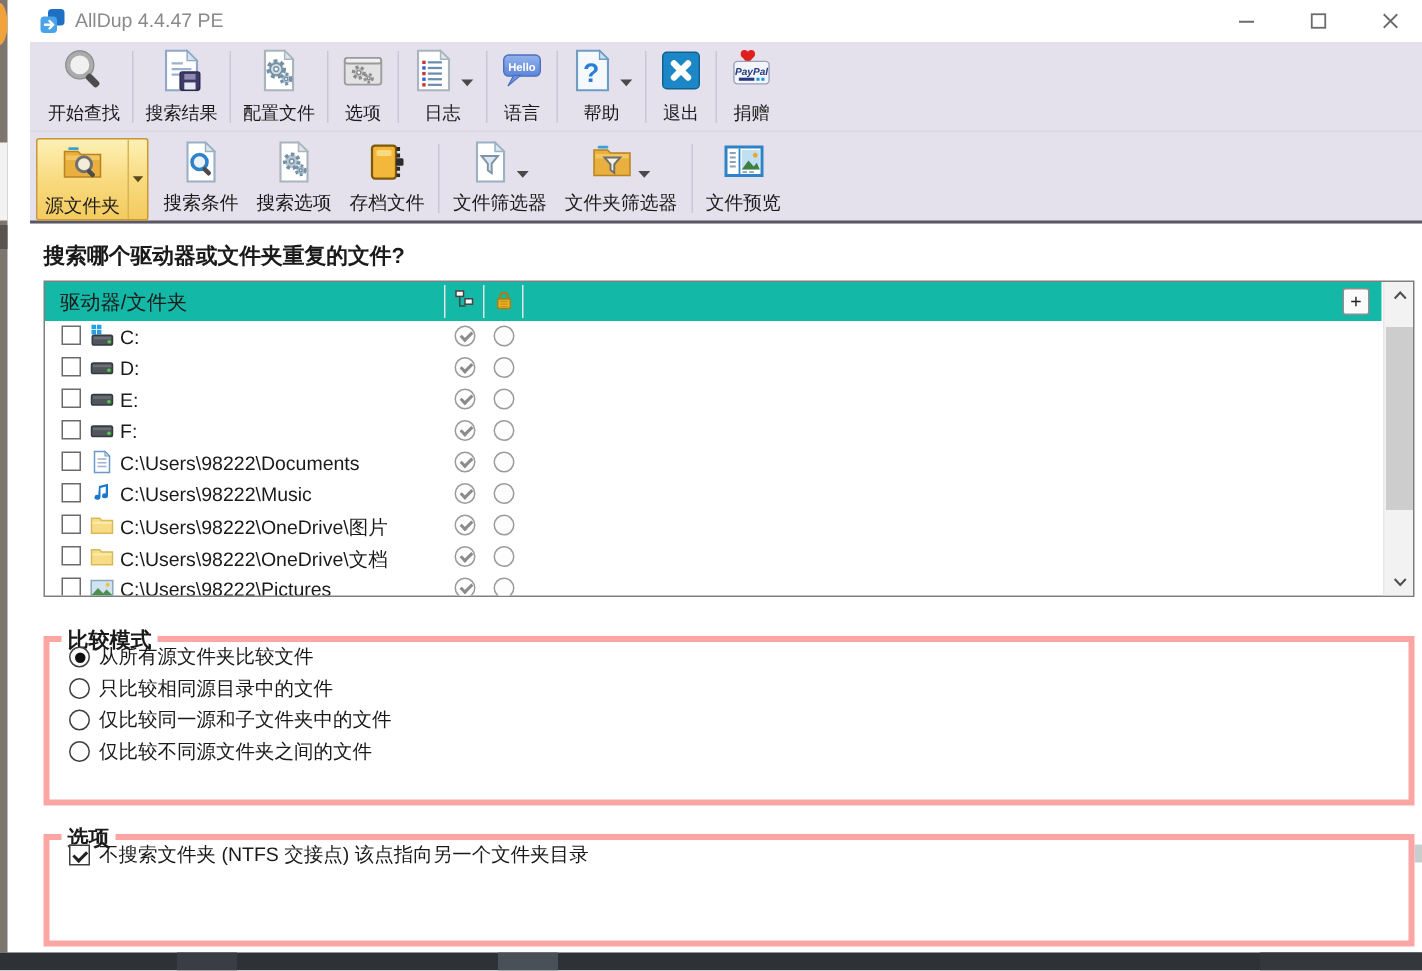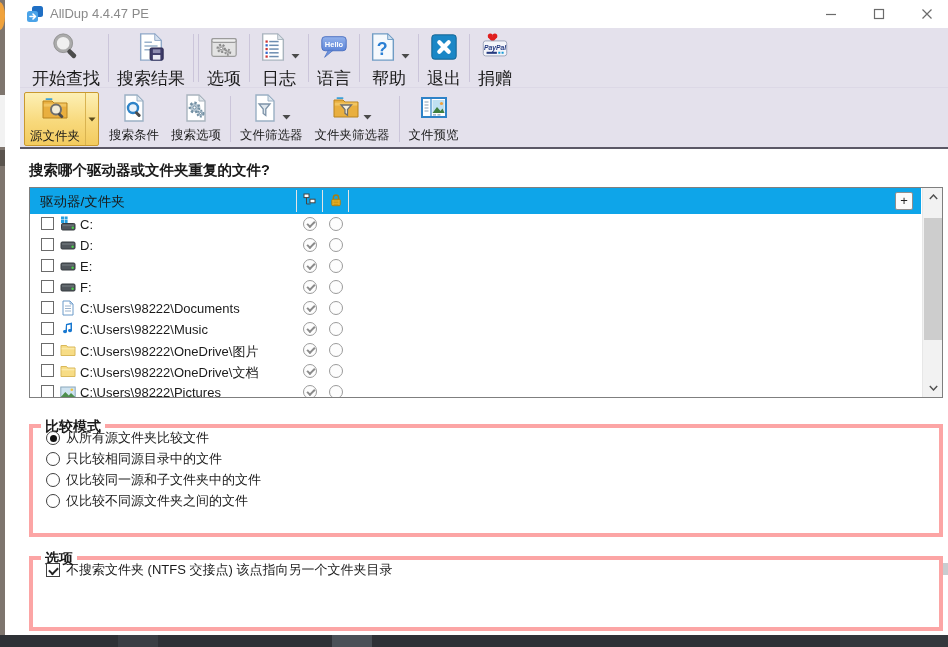--- a/index.html
+++ b/index.html
@@ -29,40 +29,40 @@
   .titlebar { position:absolute; left:0; top:0; right:0; height:28px; background:#fff; }
   .titlebar .appicon { position:absolute; left:6px; top:5px; width:18px; height:18px; }
   .titlebar .title { position:absolute; left:30px; top:6px; font-size:13px; color:#8a8a8a; white-space:nowrap; }
   .winctl { position:absolute; top:0; height:28px; width:46px; display:flex; align-items:center; justify-content:center; }
   .winctl.min { left:788px; } .winctl.max { left:836px; } .winctl.cls { left:884px; }
 
   
   .toolbar { position:absolute; left:0; top:28px; right:0; height:60px; background:#e4e1ec; display:flex; align-items:flex-start; padding:3px 0 0 6px; border-bottom:1px solid #dcd8e6; }
   .tbtn { display:flex; flex-direction:column; align-items:center; padding:1px 6px 0; cursor:default; }
   .tbtn .icon-row { display:flex; align-items:center; height:34px; }
-  .tb-label { font-size:17px; color:#1a1a1a; white-space:nowrap; margin-top:1px; }
+  .tb-label { font-size:12px; color:#1a1a1a; white-space:nowrap; margin-top:1px; }
   .tb-sep { width:1px; height:48px; background:#cbc5da; margin:3px 2px 0; }
   .dd-arrow { margin-left:3px; margin-top:10px; }
 
   
   .tabbar { position:absolute; left:0; top:88px; right:0; height:61px; background:#e4e1ec; display:flex; align-items:flex-start; padding:4px 0 0 4px; border-bottom:2px solid #5b5866; }
   .tab { display:flex; flex-direction:column; align-items:center; padding:2px 6px 0; }
   .tab .icon-row { display:flex; align-items:center; height:32px; }
   .tab-label { font-size:12.5px; white-space:nowrap; margin-top:1px; }
   .tab-sep { width:1px; height:46px; background:#cbc5da; margin:4px 3px 0; }
   .tab-selected { display:flex; border:1px solid #c9992f; border-radius:2px; background:linear-gradient(#fdf0b5,#f8d97c 55%,#f3cb5f); margin-right:4px; }
   .tab-selected .mainpart { display:flex; flex-direction:column; align-items:center; padding:2px 5px 0; }
   .tab-selected .arrowpart { width:13px; display:flex; align-items:center; justify-content:center; border-left:1px solid #d9b351; }
 
   
   .content { position:absolute; left:0; top:151px; right:0; bottom:0; background:#fff; }
   .heading { position:absolute; left:9px; top:10px; font-size:14.5px; font-weight:bold; }
 
   .listbox { position:absolute; left:9px; top:36px; width:914px; height:211px; border:1px solid #7f7f7f; background:#fff; overflow:hidden; }
-  .list-header { position:absolute; left:0; top:0; right:21px; height:26px; background:#0ea5e9;text-decoration:underline; }
+  .list-header { position:absolute; left:0; top:0; right:21px; height:26px; background:#14b8a6;text-decoration:underline; }
   .list-header .colname { position:absolute; left:10px; top:5px; font-size:13.5px; color:#1a1a1a; }
   .hsep { position:absolute; top:2px; width:1px; height:22px; background:#e4e4e4; }
   .hicon { position:absolute; top:5px; width:14px; height:14px; }
   .addbtn { position:absolute; left:865px; top:4px; width:18px; height:18px; border:1px solid #8f8f8f; border-radius:2px; background:#fbfbfb; font-size:13px; line-height:15px; text-align:center; color:#222; }
   .rows { position:absolute; left:0; top:26px; right:21px; bottom:0; }
   .lrow { position:relative; height:21px; }
   .cb { position:absolute; left:11px; top:3px; width:13px; height:13px; border:1px solid #6b6b6b; background:#fff; }
   .ric { position:absolute; left:30px; top:2px; width:16px; height:16px; }
   .rlabel { position:absolute; left:50px; top:3px; font-size:13px; white-space:nowrap; }
   .ccircle { position:absolute; top:3px; width:14px; height:14px; border:1px solid #9b9b9b; border-radius:50%; background:#fdfdfd; }
@@ -163,20 +163,35 @@
             <path d="M9 11h8M9 15h14M9 19h8" stroke="#9ab2cc" stroke-width="1.6"></path>
             <rect x="15" y="17" width="14" height="13" rx="1.5" fill="#3d3a68" stroke="#2b2950"></rect>
             <rect x="18" y="18.5" width="8" height="4" fill="#8e8cb0"></rect>
             <rect x="18" y="24.5" width="8" height="5" fill="#e9e9f3"></rect>
           </svg></span>
           </div>
         <div class="tb-label">搜索结果</div>
       </div>
       <div class="tb-sep"></div>
 
+      <div class="tbtn">
+        <div class="icon-row">
+            <span>
+          <svg width="30" height="30" viewBox="0 0 32 32">
+            <path d="M6 2h14l6 6v22H6z" fill="#fff" stroke="#a9b4be" stroke-width="1.5"></path>
+            <path d="M20 2l6 6h-6z" fill="#dde4ea" stroke="#a9b4be" stroke-width="1"></path>
+            <circle cx="14" cy="15" r="5.5" fill="#b9c8d4" stroke="#7491a4" stroke-width="3" stroke-dasharray="2.6 2.2"></circle>
+            <circle cx="14" cy="15" r="4.2" fill="#d3dde4" stroke="#7491a4" stroke-width="1"></circle>
+            <circle cx="14" cy="15" r="1.7" fill="#fff" stroke="#7491a4"></circle>
+            <circle cx="21" cy="22" r="3.4" fill="#b9c8d4" stroke="#7491a4" stroke-width="2.4" stroke-dasharray="2 1.8"></circle>
+            <circle cx="21" cy="22" r="1.2" fill="#fff" stroke="#7491a4"></circle>
+          </svg></span>
+          </div>
+        <div class="tb-label">配置文件</div>
+      </div>
       <div class="tb-sep"></div>
 
       <div class="tbtn">
         <div class="icon-row">
             <span>
           <svg width="30" height="30" viewBox="0 0 32 32">
             <rect x="3" y="7" width="26" height="19" rx="2" fill="#e3e3e3" stroke="#9b9b9b" stroke-width="1.3"></rect>
             <rect x="3" y="7" width="26" height="4" rx="2" fill="#efefef" stroke="#9b9b9b" stroke-width="1.3"></rect>
             <circle cx="13" cy="17.5" r="3.8" fill="#c7c7c7" stroke="#8a8a8a" stroke-width="2.4" stroke-dasharray="2 1.8"></circle>
             <circle cx="13" cy="17.5" r="1.4" fill="#fff" stroke="#8a8a8a"></circle>
@@ -323,20 +338,32 @@
             <path d="M17 1l6 6h-6z" fill="#dde4ea" stroke="#a9b4be"></path>
             <circle cx="12.5" cy="13.5" r="4.6" fill="#b9c8d4" stroke="#7491a4" stroke-width="2.6" stroke-dasharray="2.2 2"></circle>
             <circle cx="12.5" cy="13.5" r="1.5" fill="#fff" stroke="#7491a4"></circle>
             <circle cx="18.5" cy="19.5" r="3" fill="#b9c8d4" stroke="#7491a4" stroke-width="2" stroke-dasharray="1.8 1.6"></circle>
             <circle cx="18.5" cy="19.5" r="1" fill="#fff" stroke="#7491a4"></circle>
           </svg></span>
           </div>
         <div class="tab-label">搜索选项</div>
       </div>
 
+      <div class="tab">
+        <div class="icon-row">
+            <span>
+          <svg width="28" height="28" viewBox="0 0 28 28">
+            <rect x="4" y="3" width="16" height="22" rx="2" fill="#f3b73c" stroke="#7c5a0a" stroke-width="1.5"></rect>
+            <rect x="7" y="6" width="10" height="4" rx="1" fill="#fbd97e"></rect>
+            <path d="M21.5 4 v20" stroke="#2b2b2b" stroke-width="2.4" stroke-dasharray="2.6 1.8"></path>
+            <rect x="20" y="11.5" width="5" height="5" rx="1" fill="#2b2b2b"></rect>
+          </svg></span>
+          </div>
+        <div class="tab-label">存档文件</div>
+      </div>
 
       <div class="tab-sep"></div>
 
       <div class="tab">
         <div class="icon-row">
           <span>
           <svg width="28" height="28" viewBox="0 0 28 28">
             <path d="M5 1h12l6 6v20H5z" fill="#fff" stroke="#9ab0c4" stroke-width="1.4"></path>
             <path d="M17 1l6 6h-6z" fill="#dce6ef" stroke="#9ab0c4"></path>
             <path d="M8 10 h11 l-4.2 5 v6.5 l-2.6 -2 v-4.5 z" fill="#dfe7ee" stroke="#7d93a8" stroke-width="1.3"></path>

